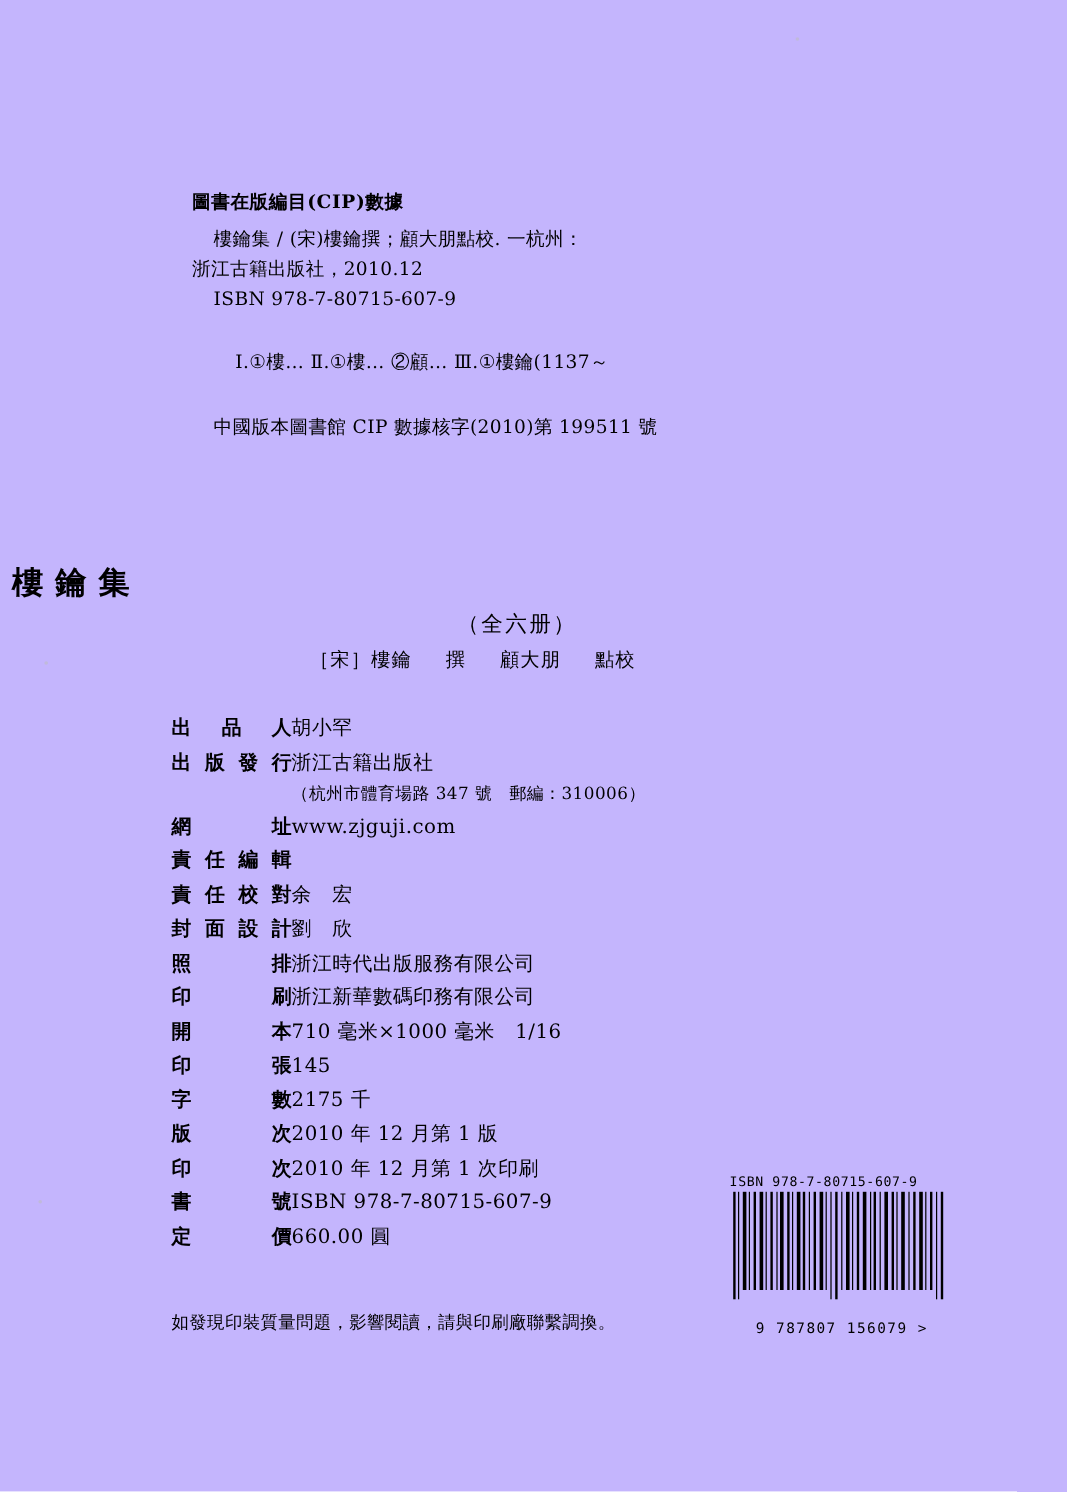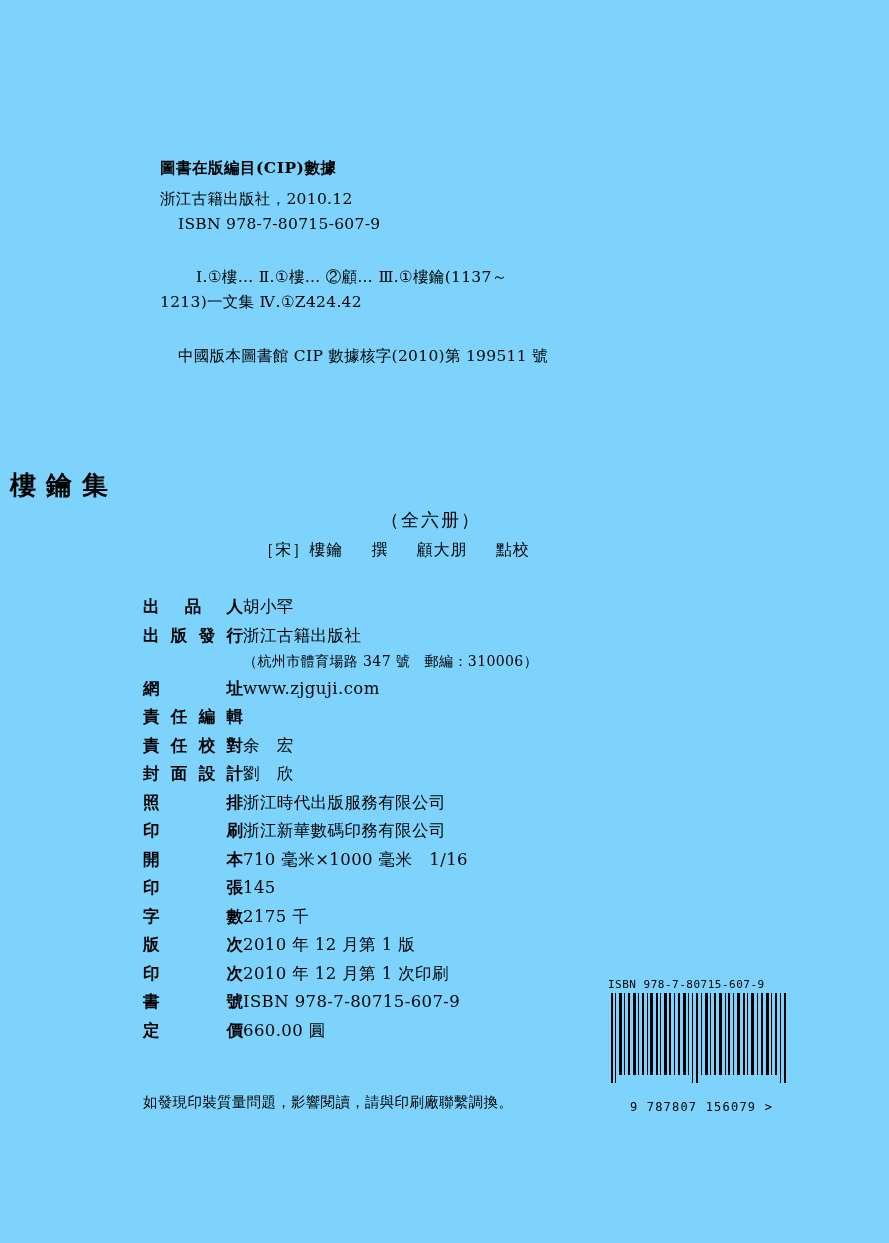--- a/index.html
+++ b/index.html
@@ -11,21 +11,21 @@
     width: 889px;
     height: 1243px;
     position: relative;
     font-family: "DejaVu Serif", "Liberation Serif", serif;
     color: #000000;
     overflow: hidden;
   }
   .page {
     position: absolute;
     inset: 0;
-    background: #7dd3fc;
+    background: #c4b5fd;
   }
 
   
   .cip {
     position: absolute;
     left: 160px;
     top: 155px;
     width: 460px;
     font-size: 15.5px;
     line-height: 1.62;
@@ -158,25 +158,25 @@
 <body>
 
 <div class="page">
 
   <div class="speck" style="left:663px;top:31px;width:3px;height:3px;"></div>
   <div class="speck" style="left:37px;top:551px;width:3px;height:3px;"></div>
   <div class="speck" style="left:32px;top:1000px;width:3px;height:3px;"></div>
 
   <div class="cip">
     <div class="cip-title">圖書在版編目(CIP)數據</div>
+    <div class="cip-line indent1">樓鑰集 / (宋)樓鑰撰；顧大朋點校. 一杭州：</div>
     <div class="cip-line">浙江古籍出版社，2010.12</div>
     <div class="cip-line indent1">ISBN 978-7-80715-607-9</div>
 
     <div class="cip-line indent2 cip-para">Ⅰ.①樓… Ⅱ.①樓… ②顧… Ⅲ.①樓鑰(1137～</div>
-    <div class="cip-line">1213)一文集 Ⅳ.①Z424.42</div>
 
     <div class="cip-line indent1 cip-para">中國版本圖書館 CIP 數據核字(2010)第 199511 號</div>
   </div>
 
   <div class="book-title">樓鑰集</div>
   <div class="book-volumes">（全六册）</div>
   <div class="byline">
     <span>［宋］樓鑰</span>
     <span class="sp"></span>
     <span>撰</span>

